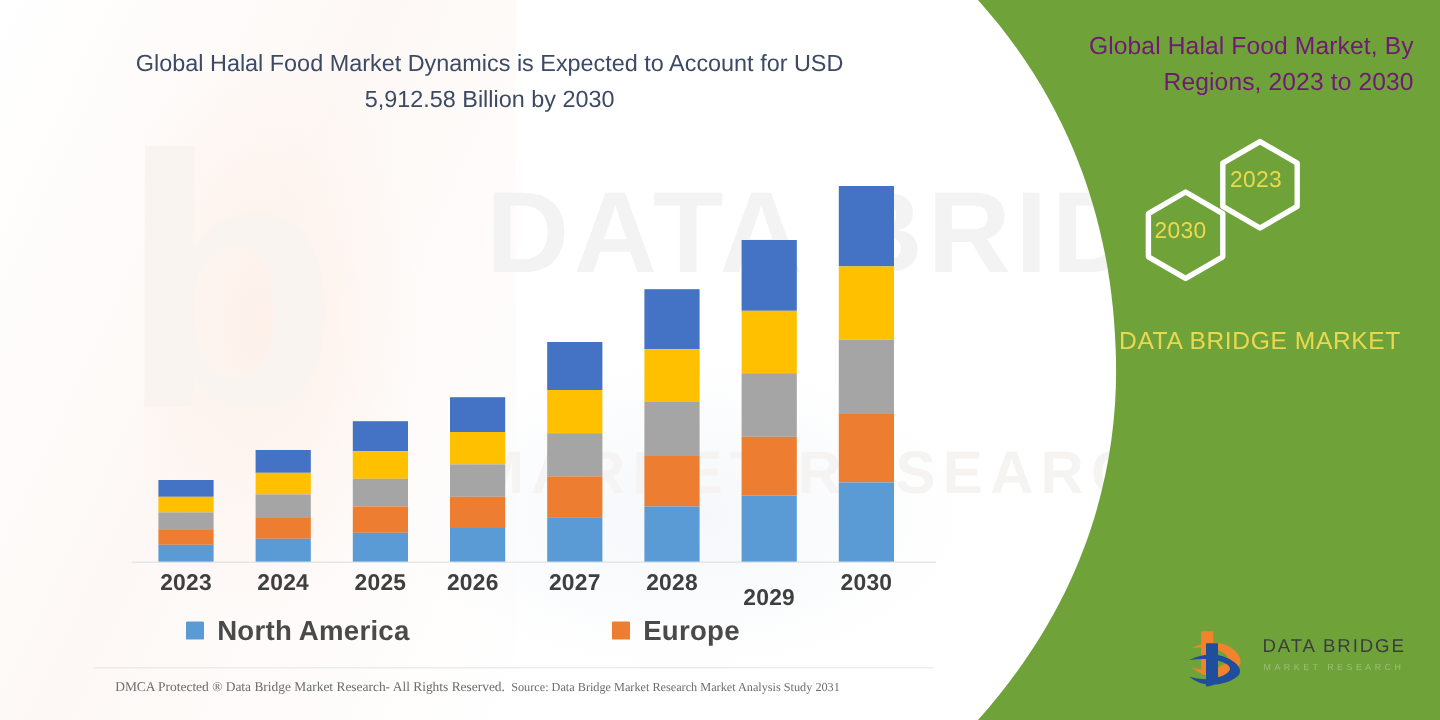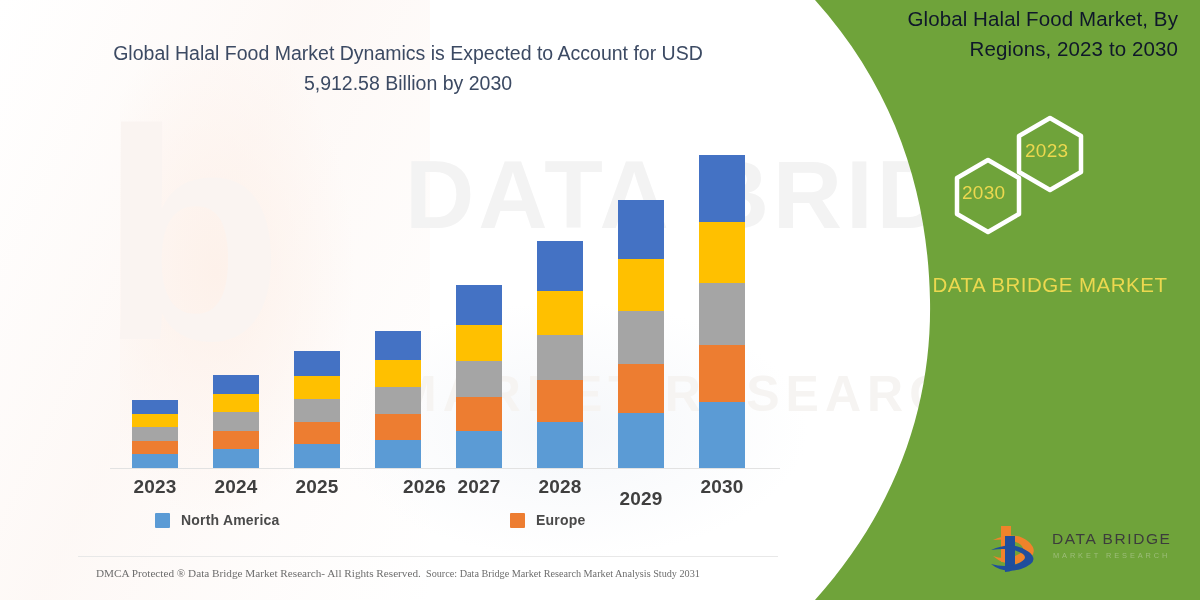--- a/index.html
+++ b/index.html
@@ -15,21 +15,21 @@
   
   .wm{position:absolute;color:#f1f1f1;font-weight:700;letter-spacing:.04em;white-space:nowrap;pointer-events:none;user-select:none;}
   .wm-big{left:405px;top:140px;font-size:96px;color:#f3f3f3;}
   .wm-sub{left:395px;top:365px;font-size:50px;color:#f6f4f2;letter-spacing:.12em;}
   .wm-b{position:absolute;left:100px;top:105px;font-size:300px;line-height:260px;color:#faf4f1;font-weight:700;pointer-events:none;user-select:none;}
 
   
   .green-panel{position:absolute;right:0;top:0;width:420px;height:600px;}
   .green-panel svg{display:block;}
 
-  .panel-title{position:absolute;right:22px;top:4px;width:330px;text-align:right;color:#0f172a;
+  .panel-title{position:absolute;right:22px;top:24px;width:330px;text-align:right;color:#701a75;
     font-size:20.5px;line-height:30px;font-weight:400;letter-spacing:.1px;}
 
   .hexwrap{position:absolute;left:0;top:0;width:420px;height:600px;pointer-events:none;}
   .hex-label{position:absolute;color:#ecd84f;font-size:19px;font-weight:400;letter-spacing:.3px;}
   .hex-2023{left:1025px;top:140px;}
   .hex-2030{left:962px;top:182px;}
 
   .brand{position:absolute;left:905px;top:270px;width:290px;text-align:center;color:#ecd84f;
     font-size:20.5px;line-height:30px;font-weight:400;letter-spacing:.5px;}
 
@@ -45,21 +45,21 @@
   .bars{position:absolute;left:110px;top:118px;width:670px;height:350px;}
   .barcol{position:absolute;bottom:0;width:46px;display:flex;flex-direction:column;justify-content:flex-end;}
   .seg{width:100%;}
   .xlabels{position:absolute;left:110px;top:476px;width:670px;height:26px;}
   .xlab{position:absolute;width:80px;text-align:center;color:#3f3f3f;font-size:19px;font-weight:700;letter-spacing:.2px;}
 
   
   .legend{position:absolute;left:110px;top:512px;width:600px;height:28px;}
   .leg-item{position:absolute;display:flex;align-items:center;gap:11px;}
   .leg-sw{width:15px;height:15px;border-radius:1px;}
-  .leg-tx{color:#4a4a4a;font-size:14px;font-weight:700;letter-spacing:.2px;text-align:center;}
+  .leg-tx{color:#4a4a4a;font-size:23px;font-weight:700;letter-spacing:.2px;text-align:center;}
 
   
   .footer-rule{position:absolute;left:78px;top:556px;width:700px;height:1px;background:#e8e8e8;}
   .foot{position:absolute;color:#6d6d6d;font-family:"Liberation Serif",serif;}
   .foot-dmca{left:96px;top:567px;font-size:11.2px;}
   .foot-src{left:426px;top:568px;font-size:10.2px;}
 </style>
 </head>
 <body>
 
@@ -165,21 +165,21 @@
         <div class="seg" style="height: 61px; background: rgb(255, 192, 0);"></div>
         <div class="seg" style="height: 62px; background: rgb(165, 165, 165);"></div>
         <div class="seg" style="height: 57px; background: rgb(237, 125, 49);"></div>
         <div class="seg" style="height: 66px; background: rgb(91, 155, 213);"></div>
       </div>
     </div>
   <div class="xlabels" id="xlabels">
       <div class="xlab" style="left: 5px;">2023</div>
       <div class="xlab" style="left: 86px;">2024</div>
       <div class="xlab" style="left: 167px;">2025</div>
-      <div class="xlab" style="left: 256px; text-align: right;">2026</div>
+      <div class="xlab" style="left: 244px;">2026</div>
       <div class="xlab" style="left: 329px;">2027</div>
       <div class="xlab" style="left: 410px;">2028</div>
       <div class="xlab" style="left: 491px; margin-top: 12px;">2029</div>
       <div class="xlab" style="left: 572px;">2030</div>
     </div>
   <div class="legend" id="legend">
       <div class="leg-item" style="left: 45px;">
         <span class="leg-sw" style="background: rgb(91, 155, 213);"></span>
         <span class="leg-tx">North America</span>
       </div>

